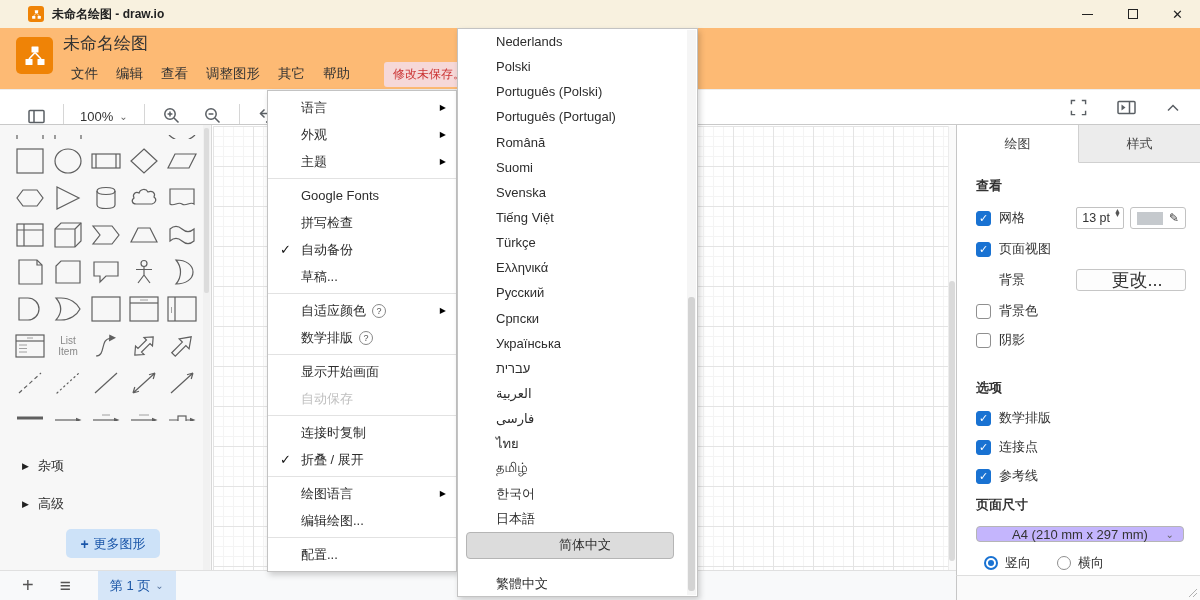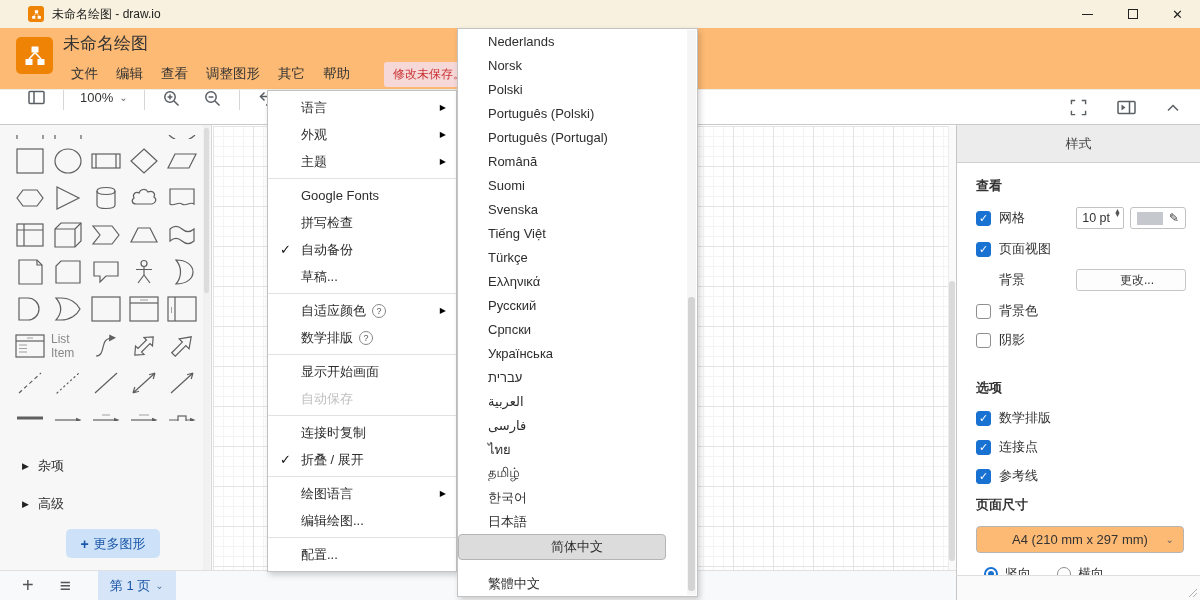--- a/index.html
+++ b/index.html
@@ -4,61 +4,61 @@
 <style>
   * { margin:0; padding:0; box-sizing:border-box; }
   html,body { width:1200px; height:600px; overflow:hidden;
     font-family:"Liberation Sans","DejaVu Sans",sans-serif; background:#fff; }
 
   
   .titlebar { position:absolute; left:0; top:0; width:1200px; height:28px;
     background:#f8f1df; display:flex; align-items:center; }
   .tb-icon { width:16px; height:16px; margin-left:28px; border-radius:3px; background:#ef8306;
     display:flex; align-items:center; justify-content:center; }
-  .tb-title { font-size:12px; color:#222; margin-left:8px; }
+  .tb-title { font-size:12px; color:#222; margin-left:8px;font-weight:bold; }
   .win-controls { position:absolute; right:0; top:0; height:28px; display:flex; }
   .win-btn { width:45px; height:28px; display:flex; align-items:center; justify-content:center; color:#222; }
   .min-glyph { width:11px; height:1px; background:#222; display:inline-block; }
   .max-glyph { width:10px; height:10px; border:1px solid #222; display:inline-block; }
   .close-glyph { font-size:13px; line-height:1; }
 
   
   .appheader { position:absolute; left:0; top:28px; width:1200px; height:62px; background:#fdba74;
     border-bottom:1px solid #ededed; }
   .logo { position:absolute; left:16px; top:9px; width:37px; height:37px; border-radius:5px; background:#ef8306;
     display:flex; align-items:center; justify-content:center; }
   .doc-title { position:absolute; left:63px; top:4px; font-size:17px; color:#333; }
   .menurow { position:absolute; left:71px; top:34px; display:flex; align-items:center; gap:18px; height:24px; }
   .menurow span.m { font-size:13.5px; color:#333; cursor:default; }
   .unsaved { margin-left:16px; background:#f6d8d8; color:#cb3434; font-size:12px;
     padding:4px 9px; border-radius:3px; white-space:nowrap; }
 
   
   .toolbar { position:absolute; left:0; top:90px; width:1200px; height:35px; background:#fff;
-    border-bottom:1px solid #c9c9c9; display:flex; align-items:flex-start; }
+    border-bottom:1px solid #c9c9c9; display:flex; align-items:flex-end; }
   .toolbar svg { stroke:#5a5f64; fill:none; stroke-width:1.5; }
   .tsep { width:1px; height:20px; background:#d6d6d6; margin:0 12px; }
   .tbtn { display:flex; align-items:center; justify-content:center; padding:0 6px; }
   .zoomsel { display:flex; align-items:center; gap:6px; font-size:13px; color:#333; padding:0 4px; }
   .chev { font-size:10px; color:#666; }
   .toolbar-right { position:absolute; right:14px; top:0; height:35px; display:flex; align-items:center; gap:18px; }
 
   
   .palette { position:absolute; left:0; top:125px; width:212px; height:445px; background:#f7f7f7;
     border-right:1px solid #d8d8d8; overflow:hidden; }
   .pal-scroll { position:absolute; right:1px; top:0; bottom:0; width:7px; background:#f1f1f1; }
   .pal-thumb { position:absolute; right:1px; top:3px; width:5px; height:165px; background:#dcdcdc; border-radius:2px; }
   .prow { display:flex; gap:4px; height:30px; margin:7px 0 0 13px; }
   .prow.partial { height:13px; margin-top:1px; overflow:hidden; align-items:flex-start; }
   .prow.clipped { height:16px; overflow:hidden; }
   .cell { width:34px; height:30px; display:flex; align-items:center; justify-content:center; }
   .cell svg { stroke:#5f5f5f; fill:none; stroke-width:1.2; }
   .cell svg .fillp { fill:#5f5f5f; stroke:none; }
   .cell svg .thin { stroke:#8a8a8a; stroke-width:0.8; }
-  .listitem-txt { font-size:12px; color:#888; }
+  .listitem-txt { font-size:10px; color:#888;text-align:center; }
   .pal-section { display:flex; align-items:center; gap:9px; margin:0 0 0 22px; font-size:13px; color:#333; }
   .pal-tri { font-size:9px; color:#222; }
   .sec1 { margin-top:36px; } .sec2 { margin-top:20px; }
   .more-shapes { position:absolute; left:66px; top:404px; width:94px; height:29px; background:#cde2f8;
     color:#1a56a9; font-size:13px; border-radius:5px; display:flex; align-items:center; justify-content:center; gap:5px; }
   .more-plus { font-weight:700; font-size:14px; }
 
   
   .canvas { position:absolute; left:213px; top:126px; width:743px; height:444px; background:#fff;
     background-image:
@@ -94,23 +94,23 @@
   .gridsize { margin-left:auto; width:48px; height:22px; border:1px solid #c2c2c2; background:#fff; border-radius:2px;
     display:flex; align-items:center; position:relative; }
   .gridsize .val { flex:1; text-align:right; padding-right:13px; font-size:12.5px; }
   .spin { position:absolute; right:2px; top:1px; display:flex; flex-direction:column; line-height:0.55; }
   .spin span { font-size:7px; color:#555; }
   .swatch-btn { margin-left:6px; width:56px; height:22px; border:1px solid #c2c2c2; border-radius:3px; background:#fff;
     display:flex; align-items:center; justify-content:space-between; padding:0 6px; }
   .swatch { width:26px; height:13px; background:#c5c9cd; }
   .pencil { font-size:12px; color:#333; }
   .btn { border:1px solid #c6c6c6; background:#fdfdfd; border-radius:3px; display:flex; align-items:center;
-    justify-content:center; color:#333; font-size:12px;padding-left:12px; }
+    justify-content:center; color:#333; font-size:18px;padding-left:12px; }
   .chg-btn { margin-left:auto; width:110px; height:22px; }
-  .sel { width:208px; height:27px; border:1px solid #b5b5b5; border-radius:4px; background:#fdba74; display:flex;
+  .sel { width:208px; height:16px; border:1px solid #b5b5b5; border-radius:4px; background:#c4b5fd; display:flex;
     align-items:center; justify-content:center; position:relative; margin-bottom:12px; }
   .sel .chev { position:absolute; right:9px; }
   .radios { display:flex; gap:26px; margin:2px 0 14px 8px; }
   .radio-row { display:flex; align-items:center; gap:7px; }
   .rad { width:14px; height:14px; border-radius:50%; border:1px solid #8f8f8f; background:#fff; flex:none; }
   .rad.on { border:2px solid #1972d2; display:flex; align-items:center; justify-content:center; }
   .rad.on::after { content:""; width:6px; height:6px; border-radius:50%; background:#1972d2; }
   .wide-btn { width:222px; height:23px; margin:0 0 4px -8px; }
   .fpanel-bottom { position:absolute; left:956px; top:575px; width:244px; height:25px; background:#fafafa;
     border-left:1px solid #c6c6c6; border-top:1px solid #dedede; }
@@ -122,21 +122,21 @@
   .mi { display:flex; align-items:center; height:27px; padding:0 10px 0 12px; }
   .mi.dis .mlbl { color:#c0c0c0; }
   .chk { width:21px; font-size:13px; color:#111; flex:none; }
   .mlbl { font-size:13px; color:#2d2d2d; white-space:nowrap; }
   .help { width:14px; height:14px; border:1px solid #888; border-radius:50%; font-size:9px; color:#555;
     display:inline-flex; align-items:center; justify-content:center; margin-left:6px; flex:none; }
   .marr { margin-left:auto; font-size:8px; color:#000; width:10px; text-align:right; }
   .msep { border-top:1px solid #e2e2e2; margin:3px 0; }
   .submenu { position:absolute; left:457px; top:28px; width:241px; height:569px; background:#fff;
     border:1px solid #c3c3c3; box-shadow:2px 3px 6px rgba(0,0,0,.18); z-index:60;
-    display:flex; flex-direction:column; }
+    display:flex; flex-direction:column;padding-left:8px; }
   .lang { flex:1; display:flex; align-items:center; padding-left:30px; font-size:13px; color:#2d2d2d; }
   .lang.sel { background:#dcdcdc; }
   .sm-scroll { position:absolute; right:1px; top:1px; bottom:1px; width:9px; background:#f5f5f5; }
   .sm-thumb { position:absolute; right:1px; top:267px; bottom:4px; width:7px; background:#d3d3d3; border-radius:3px; }
 </style>
 </head>
 <body>
 
 <div class="titlebar">
   <div class="tb-icon">
@@ -536,29 +536,30 @@
   <span class="f-plus">+</span>
   <span class="f-menu">≡</span>
   <div class="page-tab">
     <span>第 1 页</span>
     <span class="chev">⌄</span>
   </div>
 </div>
 
 <div class="fpanel">
   <div class="ftabs">
+    <div class="ftab active">绘图</div>
     <div class="ftab">样式</div>
   </div>
   <div class="fbody">
     <div class="fsect">查看</div>
     <div class="frow">
       <span class="cb on">✓</span>
       <span>网格</span>
       <div class="gridsize">
-        <span class="val">10 pt</span>
+        <span class="val">13 pt</span>
         <span class="spin">
             <span>▲</span>
             <span>▼</span>
           </span>
       </div>
       <div class="swatch-btn">
         <span class="swatch"></span>
         <span class="pencil">✎</span>
       </div>
     </div>
@@ -707,21 +708,20 @@
         <span class="chk"></span>
         <span class="mlbl">配置...</span>
         <span class="marr"></span>
       </div>
     </div>
 </div>
 
 <div class="submenu">
   <div style="display:flex;flex-direction:column;flex:1">
       <div class="lang">Nederlands</div>
-      <div class="lang">Norsk</div>
       <div class="lang">Polski</div>
       <div class="lang">Português (Polski)</div>
       <div class="lang">Português (Portugal)</div>
       <div class="lang">Română</div>
       <div class="lang">Suomi</div>
       <div class="lang">Svenska</div>
       <div class="lang">Tiếng Việt</div>
       <div class="lang">Türkçe</div>
       <div class="lang">Ελληνικά</div>
       <div class="lang">Русский</div>

